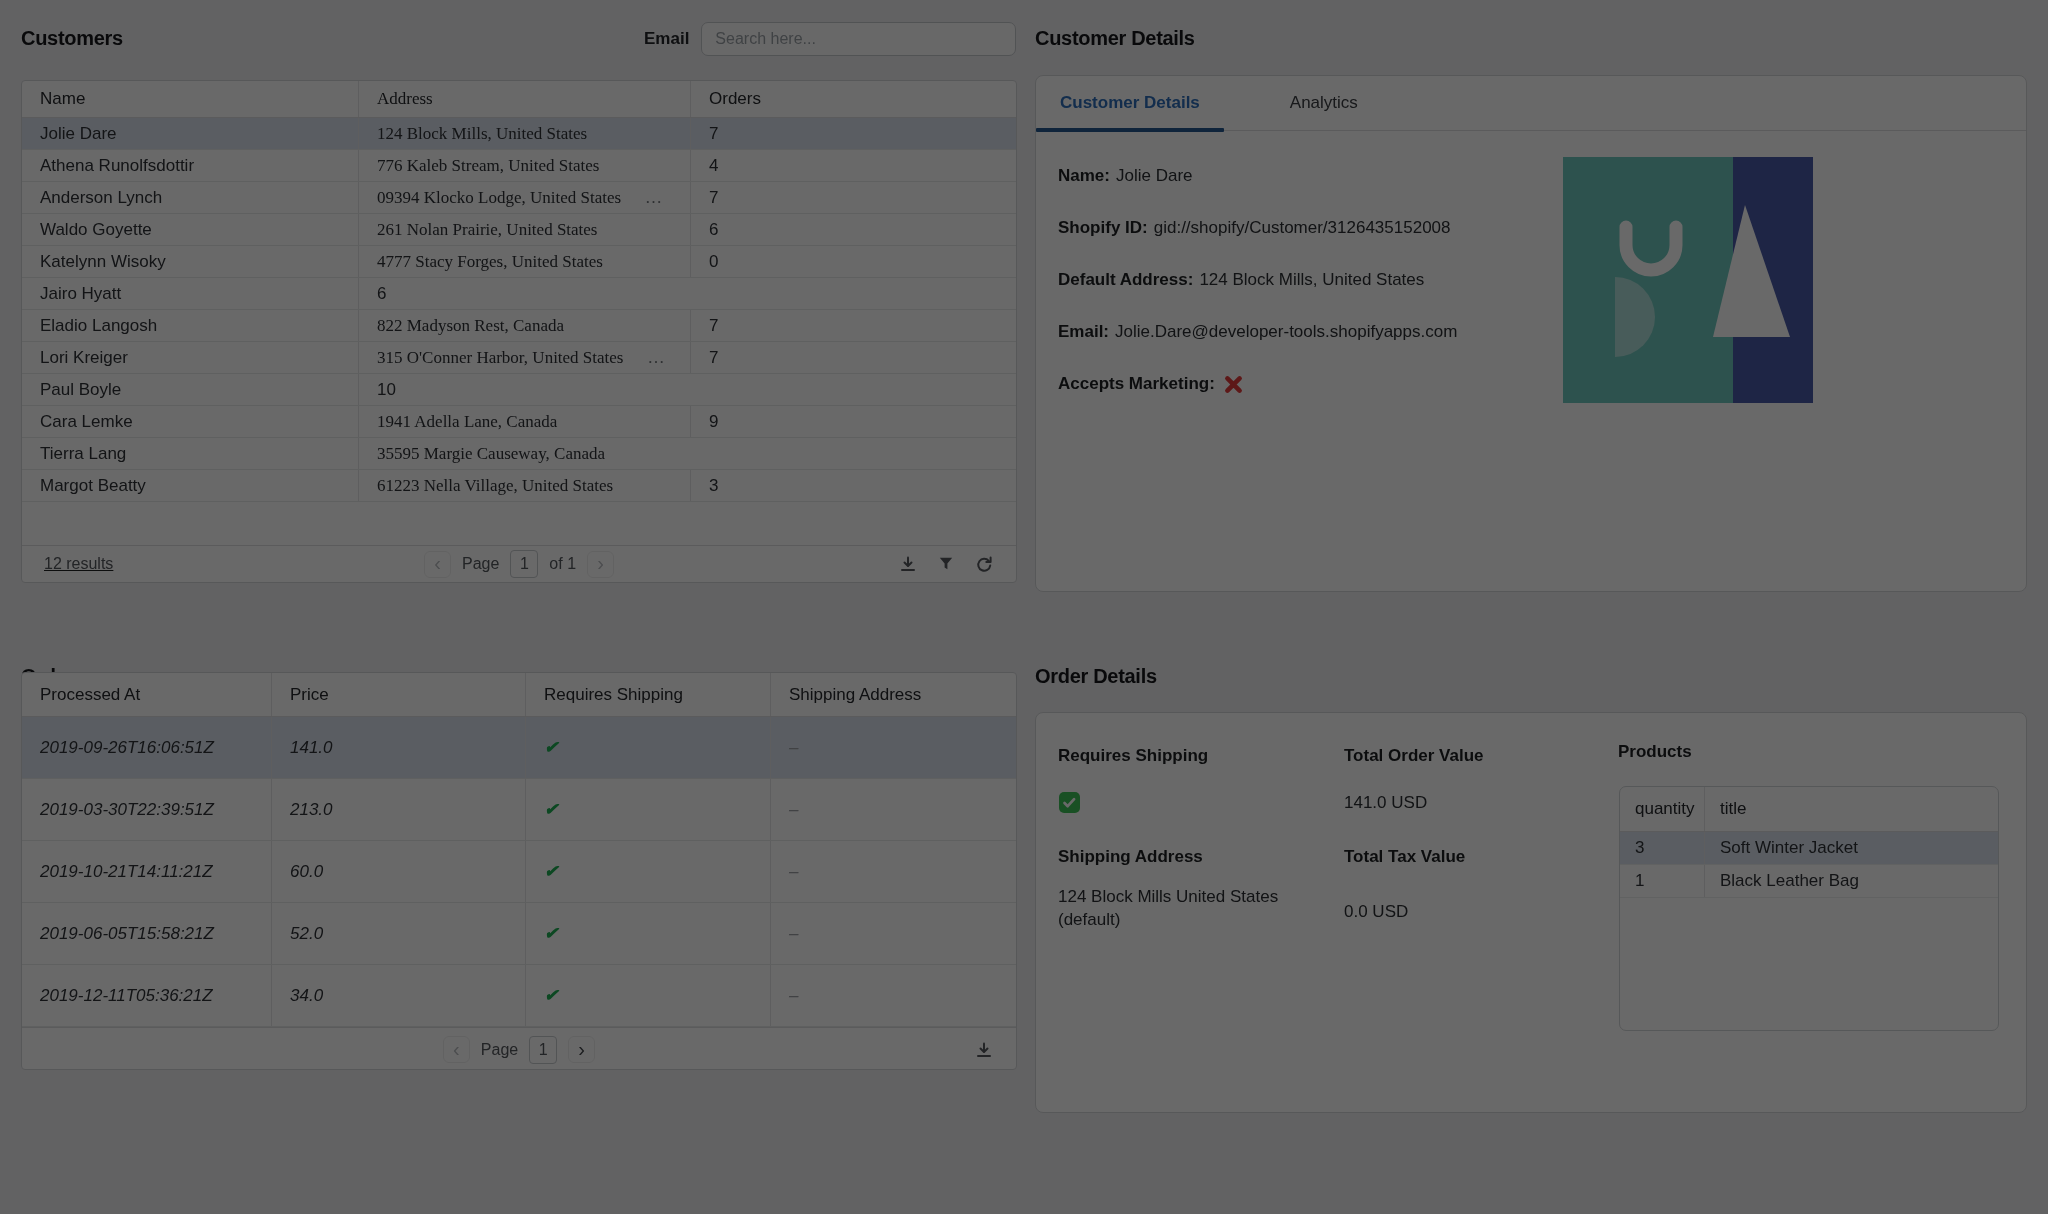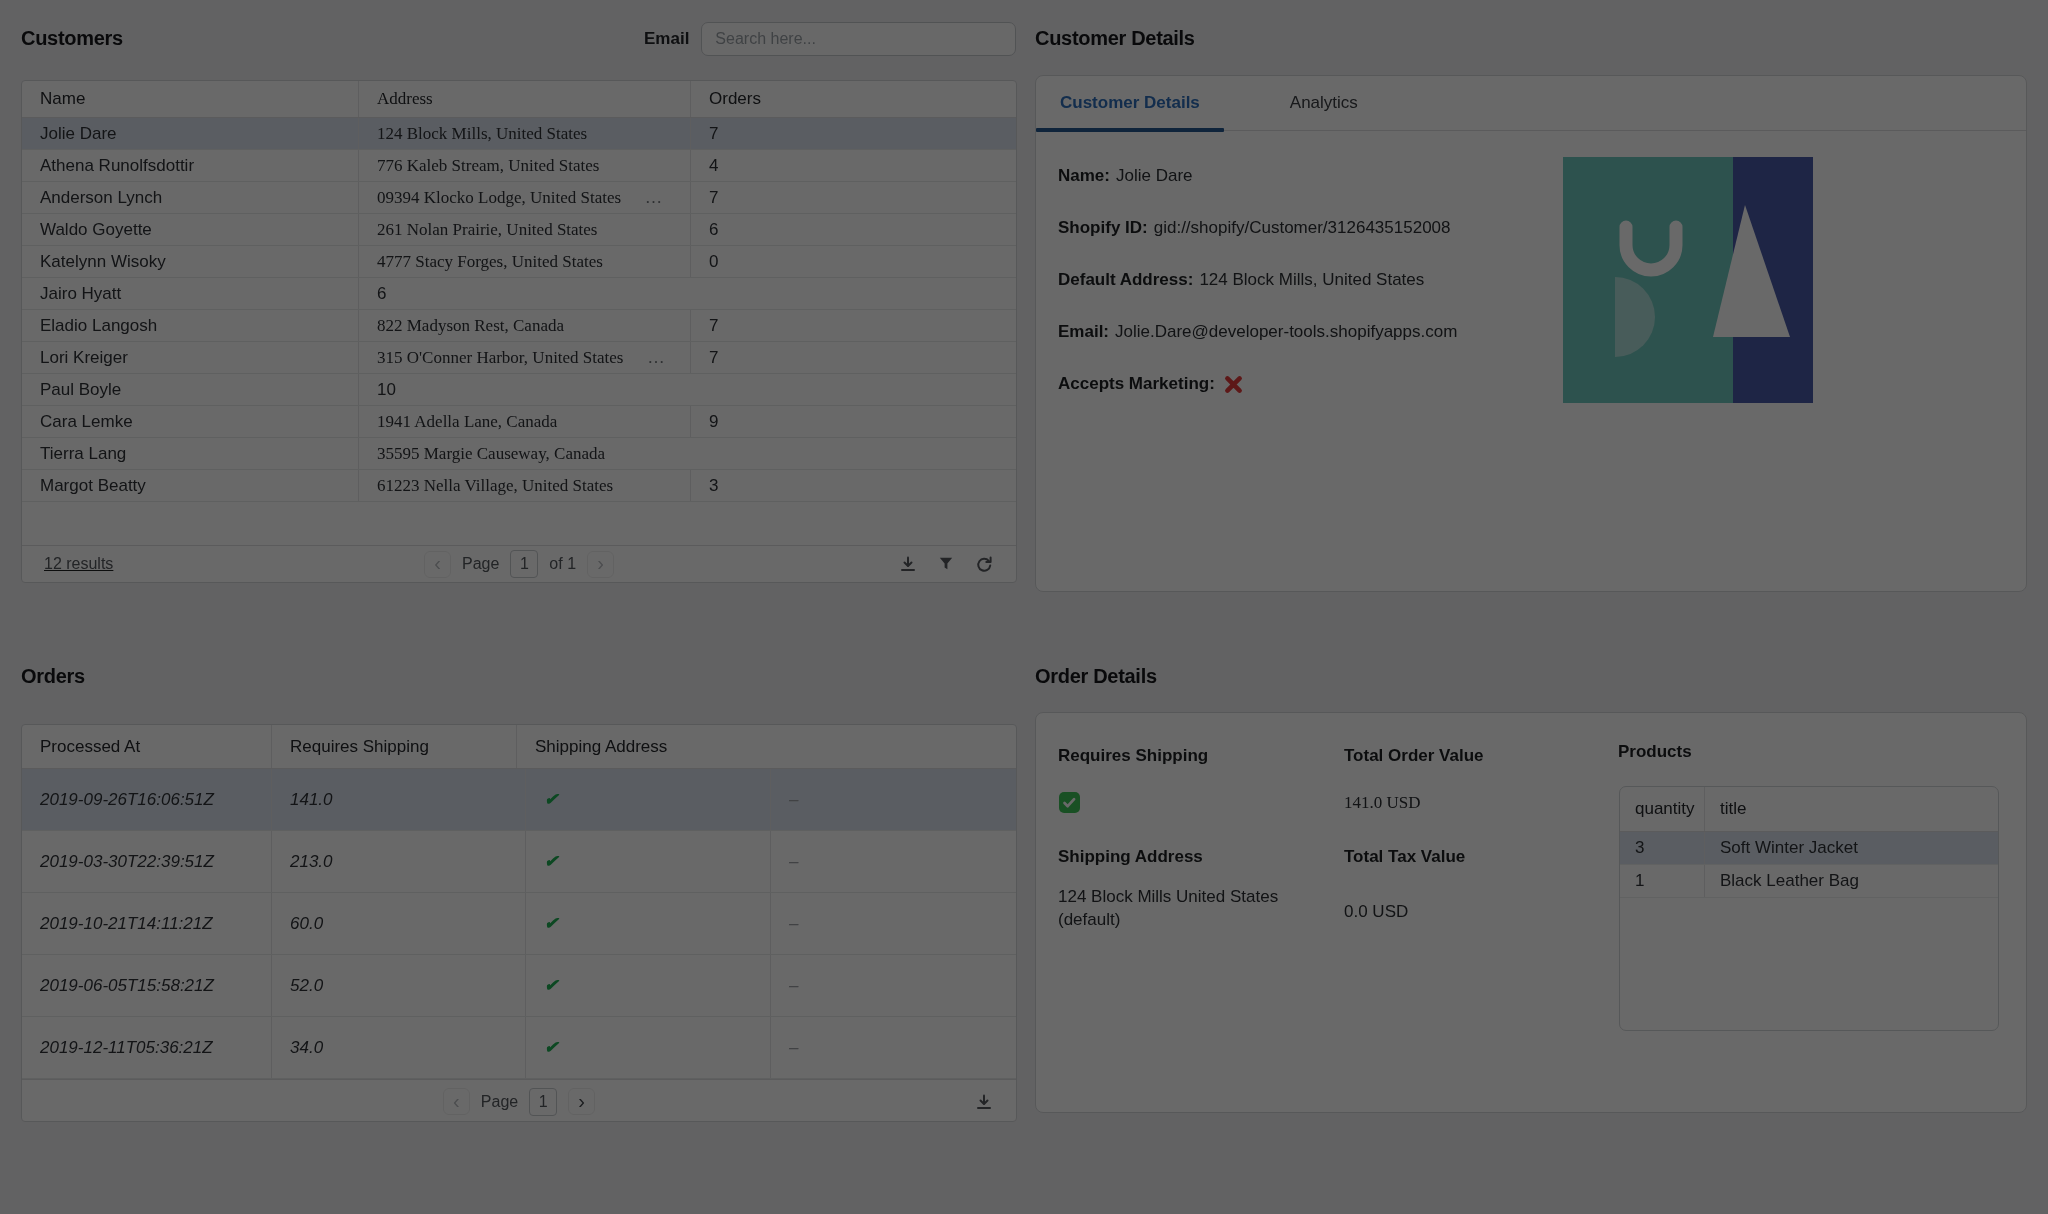--- a/index.html
+++ b/index.html
@@ -32,21 +32,21 @@
   .selected { background:#dbe3ee; }
 
   
   #customers-card { left:21px; top:80px; width:996px; height:503px; border-radius:4px; display:flex; flex-direction:column; }
   .c-thead { height:37px; }
   .c-row { height:32px; border-bottom:1px solid #e7e8ea; cursor:pointer; }
   .col-c1 { width:337px; } .col-c2 { width:332px;font-family:Liberation Serif, serif; } .col-c3 { flex:1; }
   .ellipsis { margin-left:24px; color:#6f7378; letter-spacing:1px; }
 
   
-  #orders-card { left:21px; top:724px; width:996px; height:398px; border-radius:4px; display:flex; flex-direction:column; }
+  #orders-card { left:21px; top:672px; width:996px; height:398px; border-radius:4px; display:flex; flex-direction:column; }
   .o-thead { height:44px; }
   .o-row { height:62px; border-bottom:1px solid #e7e8ea; cursor:pointer;font-style:italic; }
   .col-o1 { width:250px; } .col-o2 { width:254px; } .col-o3 { width:245px; } .col-o4 { flex:1; }
   .green-check { color:#1fae53; font-size:17px; font-weight:700; }
   .dash-cell { color:#9da0a5; }
 
   
   .tfoot { margin-top:auto; border-top:1px solid #dcdee0; display:flex; align-items:center; position:relative; padding:0 22px; flex:none;text-decoration:underline; }
   .c-foot { height:37px; } .o-foot { height:44px; }
   .results { font-size:16px; color:#54575c; }
@@ -278,20 +278,21 @@
       <path d="M155 180 a13 13 0 0 1 26 0 Z" fill="#ffffff"></path>
     </svg>
   </div>
 </div>
 
 <h1 class="section-title" style="left:21px; top:652px;">Orders</h1>
 
 <div class="card" id="orders-card">
   <div class="thead o-thead">
     <div class="th col-o1">Processed At</div>
+    <div class="th col-o2">Price</div>
     <div class="th col-o3">Requires Shipping</div>
     <div class="th col-o4">Shipping Address</div>
   </div>
   <div>
       <div class="trow o-row selected">
         <div class="td col-o1">2019-09-26T16:06:51Z</div>
         <div class="td col-o2">141.0</div>
         <div class="td col-o3">
           <span class="green-check">✔</span>
         </div>
@@ -360,21 +361,21 @@
   <span class="checkbox-icon" style="left:22px; top:78px;">
     <svg width="23" height="23" viewBox="0 0 23 23">
       <rect x="1" y="1" width="21" height="21" rx="5" fill="#3ec257"></rect>
       <path d="M6.5 12l3.2 3.2 6.4-7" fill="none" stroke="#ffffff" stroke-width="2.7" stroke-linecap="round" stroke-linejoin="round"></path>
     </svg>
   </span>
   <div class="od-label" style="left:22px; top:134px;">Shipping Address</div>
   <div class="od-value addr-value" style="left:22px; top:172px;">124 Block Mills United States (default)</div>
 
   <div class="od-label" style="left:308px; top:33px;">Total Order Value</div>
-  <div class="od-value" style="left:308px; top:80px;font-family:Liberation Serif, serif;">141.0 USD</div>
+  <div class="od-value" style="left:308px; top:80px;">141.0 USD</div>
   <div class="od-label" style="left:308px; top:134px;">Total Tax Value</div>
   <div class="od-value" style="left:308px; top:189px;">0.0 USD</div>
 
   <div class="od-label" style="left:582px; top:29px;">Products</div>
   <div class="products-table">
     <div class="thead p-thead">
       <div class="th p-col1" style="padding-left:15px;">quantity</div>
       <div class="th p-col2" style="padding-left:15px;">title</div>
     </div>
     <div>

